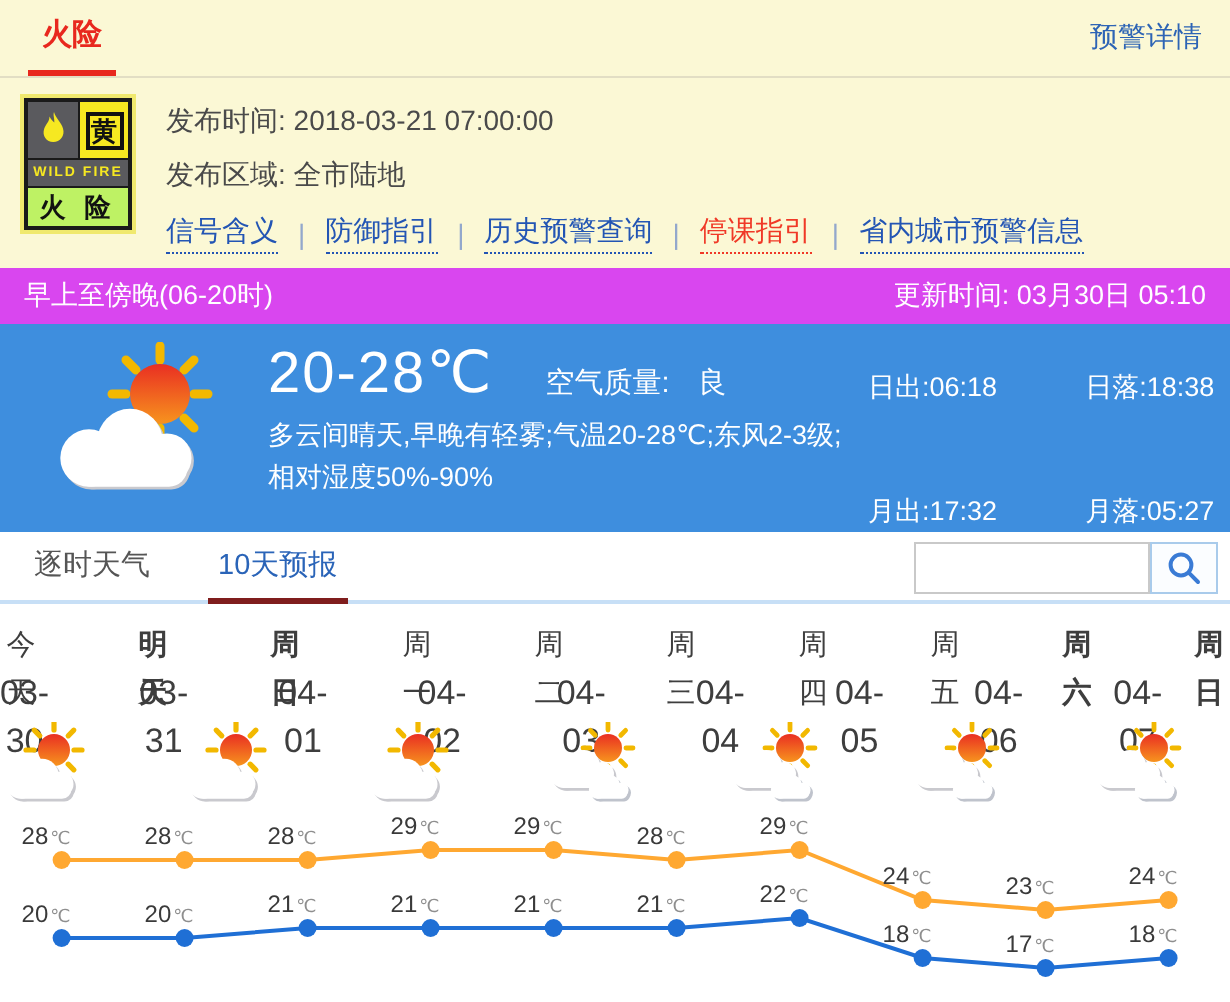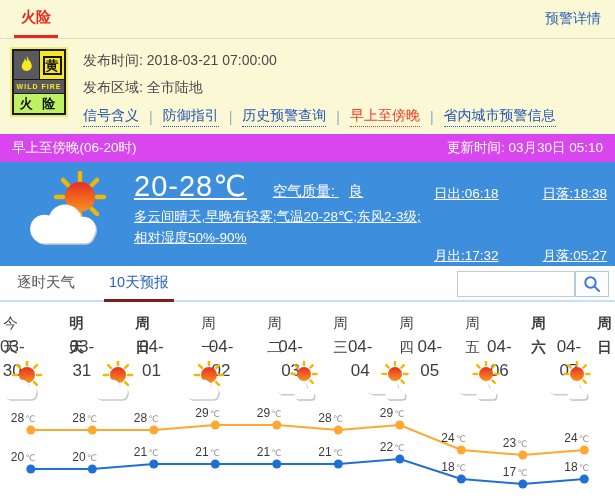--- a/index.html
+++ b/index.html
@@ -28,21 +28,21 @@
   .warn-text { margin-left:15px; font-size:14px; color:#4A4A4A; flex:1; }
   .info-row { line-height:27px; }
   .links { margin-top:6px; font-size:14px; display:flex; align-items:center; }
   .links a { color:#2355B4; text-decoration:none; border-bottom:1px dotted #2355B4; padding-bottom:1px; cursor:pointer; }
   .links a.red { color:#F03927; border-bottom-color:#F03927; }
   .links .sep { color:#93A8CC; margin:0 10px; }
 
   
   .cur-bar { background:#d946ef; color:#fff; height:28px; display:flex; align-items:center;
              justify-content:space-between; padding:0 12px; font-size:13.5px; }
-  .cur-body { background:#3E8EDE; color:#fff; height:104px; display:flex;text-decoration:underline; }
+  .cur-body { background:#3E8EDE; color:#fff; height:104px; display:flex; }
   .big-icon { margin:9px 0 0 20px; width:106px; flex:none; }
   .cur-mid { margin-left:8px; padding-top:7px; }
   .temp-line { display:flex; align-items:baseline; }
   .temp-big { font-size:29px; letter-spacing:1px; }
   .air { margin-left:26px; font-size:14.5px; }
   .air .v { margin-left:10px; }
   .desc { width:300px; font-size:13.5px; line-height:21px; margin-top:3px; }
   .cur-right { margin:23px 12px 0 auto; font-size:13.5px; flex:none; }
   .sm-grid { display:grid; grid-template-columns:auto auto; column-gap:24px; row-gap:10px;gap:44px; }
 
@@ -101,21 +101,21 @@
         <span>发布区域:</span>
         <span>全市陆地</span>
       </div>
       <div class="links">
           <a>信号含义</a>
           <span class="sep">|</span>
           <a>防御指引</a>
           <span class="sep">|</span>
           <a>历史预警查询</a>
           <span class="sep">|</span>
-          <a class="red">早上至傍晚</a>
+          <a class="red">停课指引</a>
           <span class="sep">|</span>
           <a>省内城市预警信息</a>
         </div>
     </div>
   </div>
 </div>
 
 <div class="cur-bar">
   <span>早上至傍晚(06-20时)</span>
   <span>

